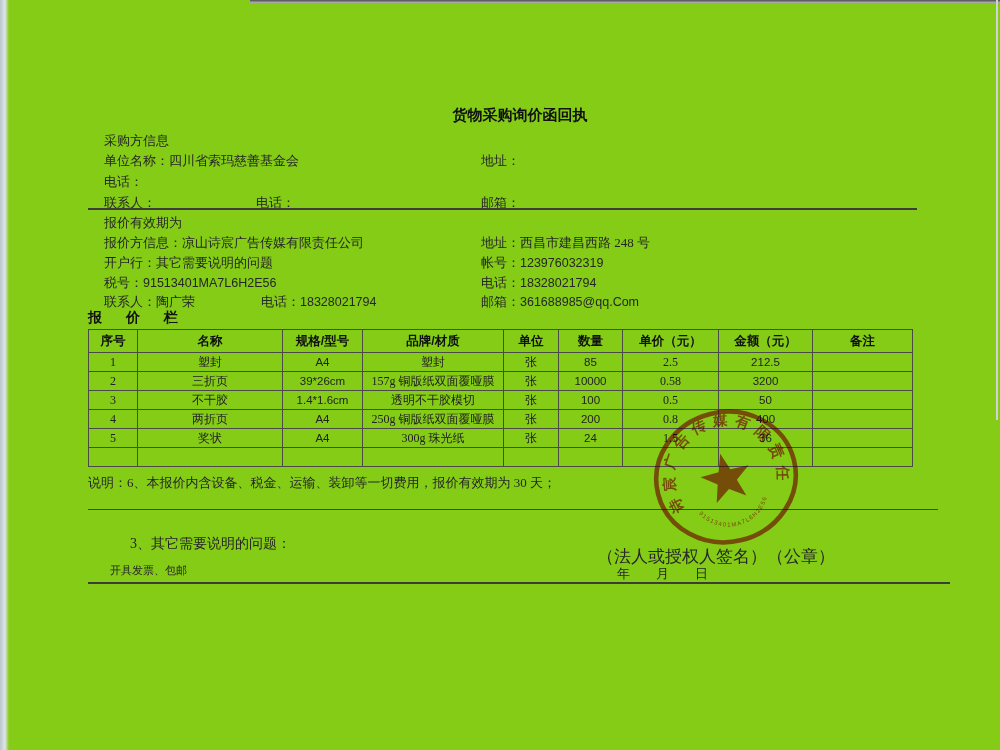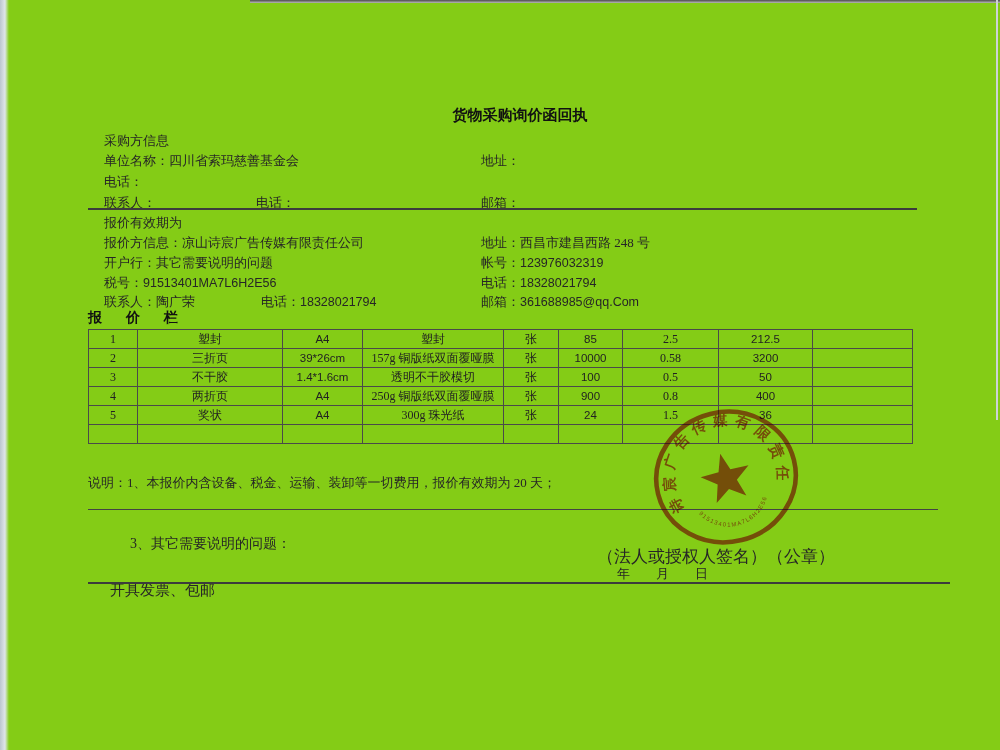--- a/index.html
+++ b/index.html
@@ -41,21 +41,21 @@
   table.quote th { height:23px; font-family:"Liberation Sans", sans-serif;
     font-size:12.5px; font-weight:700; color:#111; }
   table.quote td { height:19px; font-size:12px; color:#222; }
   table.quote td:nth-child(3), table.quote td:nth-child(8), table.quote td:nth-child(6) {
     font-family:"Liberation Sans", sans-serif; font-size:11.5px; }
   table.quote tr.empty-row td { height:19px; }
 
   .note1 { position:absolute; left:0; top:474px; font-size:13px; }
   .note3 { position:absolute; left:42px; top:535px; font-size:14px; }
   .sig-hint { position:absolute; left:509px; top:545px; font-size:17px; }
-  .invoice-note { position:absolute; left:22px; top:581px; font-size:15px; }
+  .invoice-note { position:absolute; left:22px; top:563px; font-size:11px; }
   .date-blank { position:absolute; left:529px; top:565px; font-size:13px; }
 
   
   .stamp { position:absolute; left:636px; top:392px; width:180px; height:170px;
     transform:rotate(-14deg); opacity:0.82; mix-blend-mode:multiply; }
   .stamp svg { width:100%; height:100%; }
   .stamp .ring { fill:none; stroke:#d93e3e; stroke-width:4.6px; }
   .stamp .star { fill:#d93e3e; }
   .stamp text { fill:#d93e3e; }
   .stamp .ring-text { font-size:14.5px; font-weight:700; letter-spacing:6.2px;
@@ -121,20 +121,31 @@
           <col style="width:145px">
           <col style="width:80px">
         <col style="width:141px">
           <col style="width:55px">
           <col style="width:64px">
         <col style="width:96px">
           <col style="width:94px">
           <col style="width:100px">
       </colgroup>
       <tbody>
+          <tr>
+        <th>序号</th>
+        <th>名称</th>
+        <th>规格/型号</th>
+        <th>品牌/材质</th>
+        <th>单位</th>
+        <th>数量</th>
+        <th>单价（元）</th>
+        <th>金额（元）</th>
+        <th>备注</th>
+      </tr>
       <tr>
         <td>1</td>
             <td>塑封</td>
         <td>A4</td>
             <td>塑封</td>
         <td>张</td>
             <td>85</td>
         <td>2.5</td>
             <td>212.5</td>
         <td></td>
@@ -160,21 +171,21 @@
         <td>0.5</td>
             <td>50</td>
         <td></td>
       </tr>
       <tr>
         <td>4</td>
             <td>两折页</td>
         <td>A4</td>
             <td>250g 铜版纸双面覆哑膜</td>
         <td>张</td>
-            <td>900</td>
+            <td>200</td>
         <td>0.8</td>
             <td>400</td>
         <td></td>
       </tr>
       <tr>
         <td>5</td>
             <td>奖状</td>
         <td>A4</td>
             <td>300g 珠光纸</td>
         <td>张</td>
@@ -190,21 +201,21 @@
             <td></td>
         <td></td>
             <td></td>
         <td></td>
             <td></td>
         <td></td>
       </tr>
     </tbody>
       </table>
 
-    <div class="note1">说明：1、本报价内含设备、税金、运输、装卸等一切费用，报价有效期为 20 天；</div>
+    <div class="note1">说明：6、本报价内含设备、税金、运输、装卸等一切费用，报价有效期为 30 天；</div>
     <div class="note3">3、其它需要说明的问题：</div>
     <div class="sig-hint">（法人或授权人签名）（公章）</div>
     <div class="invoice-note">开具发票、包邮</div>
     <div class="date-blank">年　　月　　日</div>
   </div>
 
   <div class="hr1"></div>
   <div class="hr2"></div>
   <div class="hr3"></div>
 

